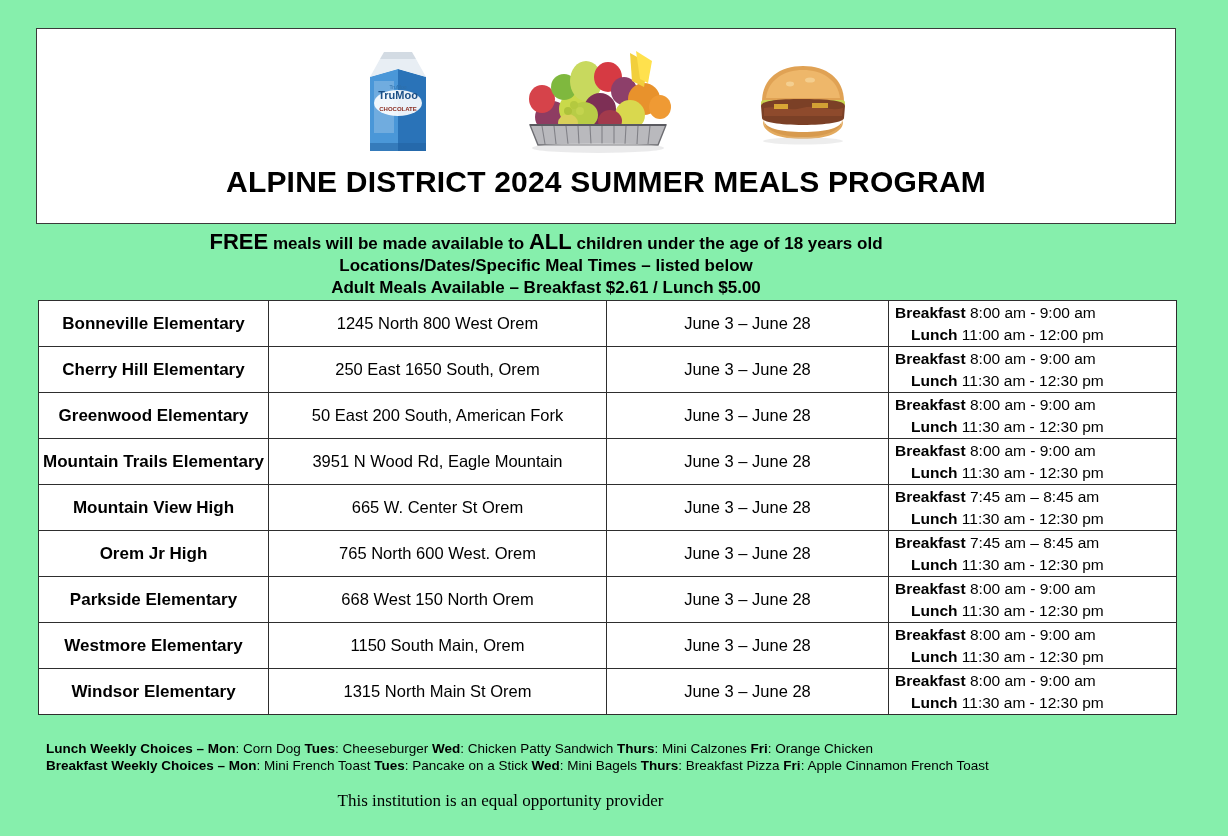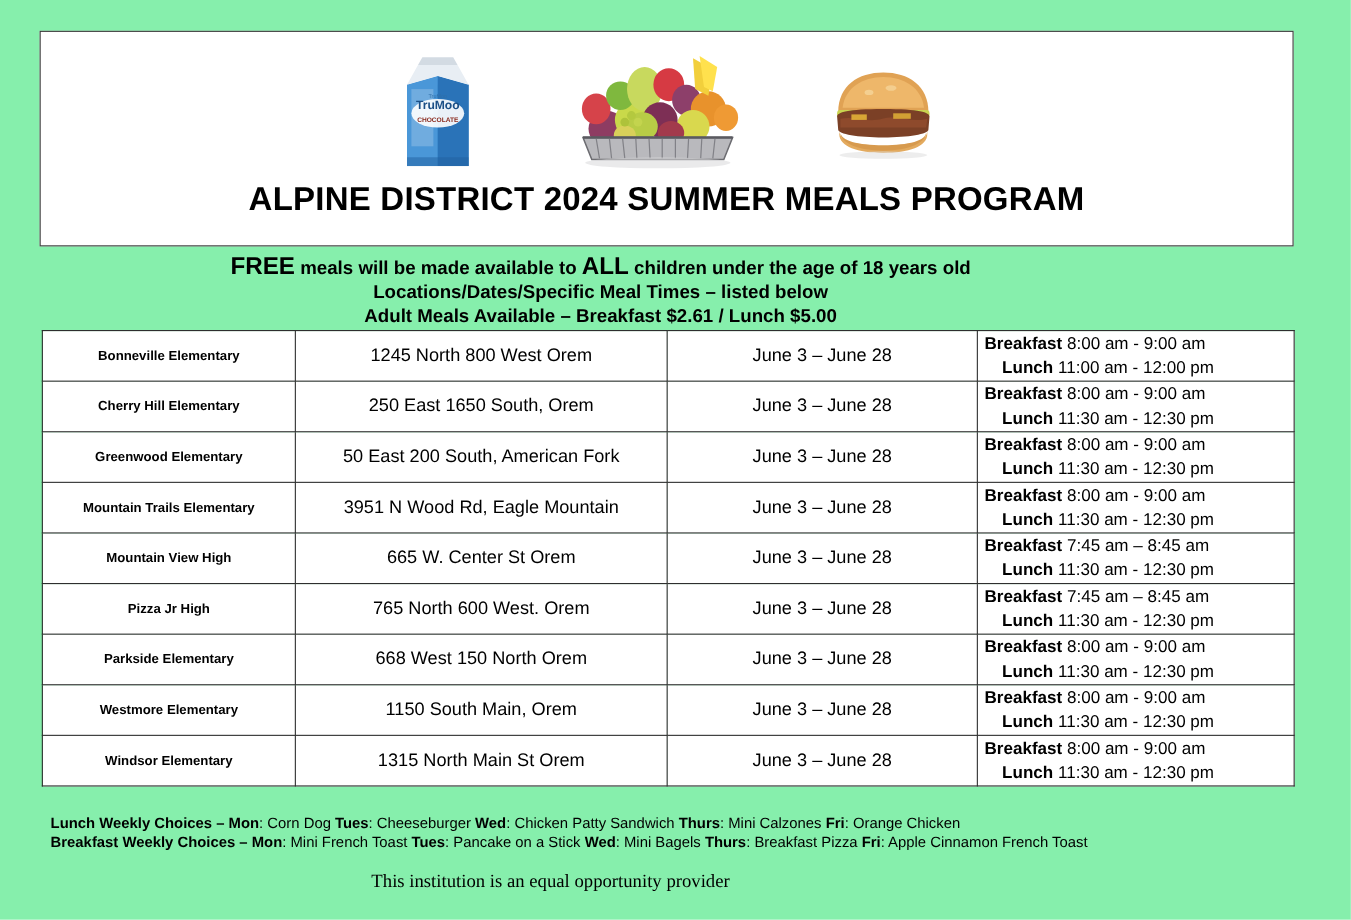--- a/index.html
+++ b/index.html
@@ -102,21 +102,21 @@
     height: 45px;
     background: #ffffff;
   }
   .col-site   { width: 230px; }
   .col-addr   { width: 338px; }
   .col-dates  { width: 282px; }
   .col-times  { width: 288px; }
 
   .cell-site {
     text-align: center;
-    font-size: 12px;
+    font-size: 17px;
     font-weight: 700;
     line-height: 21px;
     padding: 3px 4px;
   }
   .cell-addr {
     text-align: center;
     font-size: 16.5px;
     font-weight: 400;
     line-height: 21px;
     padding: 3px 4px;
@@ -339,21 +339,21 @@
             <span class="meal-span">7:45 am – 8:45 am</span>
           </span>
           <span class="meal-row times-indent-l">
             <span class="meal-label">Lunch</span>
             <span class="meal-span">11:30 am - 12:30 pm</span>
           </span>
         </td>
       </tr>
 
       <tr>
-        <td class="cell-site">Pizza Jr High</td>
+        <td class="cell-site">Orem Jr High</td>
         <td class="cell-addr">765 North 600 West. Orem</td>
         <td class="cell-dates">June 3 – June 28</td>
         <td class="cell-times">
           <span class="meal-row times-indent-b">
             <span class="meal-label">Breakfast</span>
             <span class="meal-span">7:45 am – 8:45 am</span>
           </span>
           <span class="meal-row times-indent-l">
             <span class="meal-label">Lunch</span>
             <span class="meal-span">11:30 am - 12:30 pm</span>

